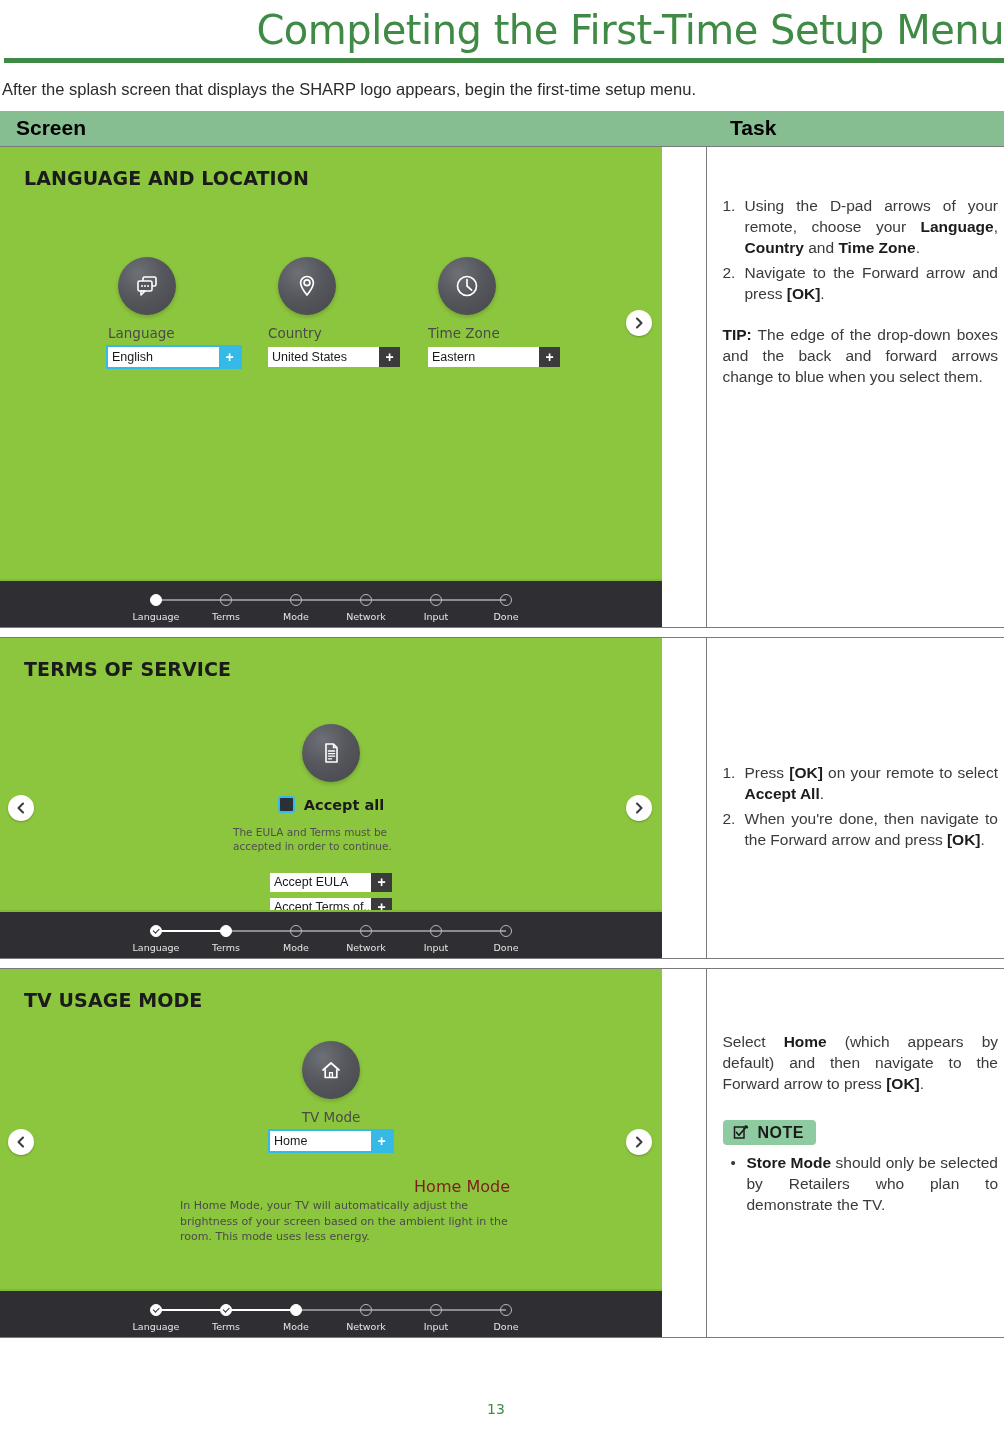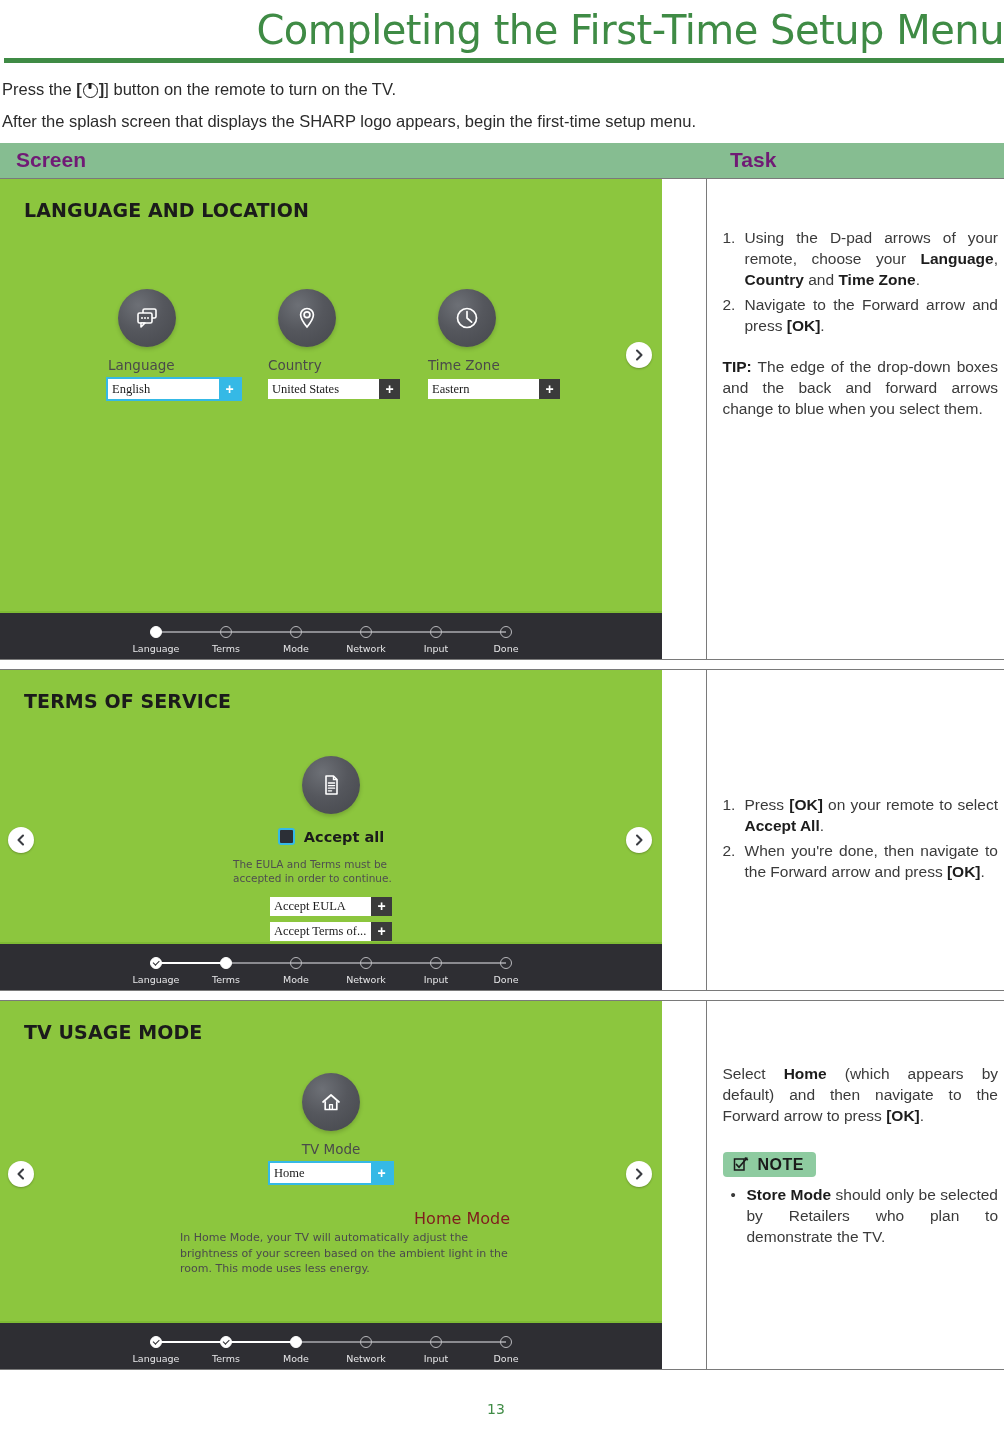--- a/index.html
+++ b/index.html
@@ -63,21 +63,21 @@
     background:#ffffff;
     transform:translateX(-50%);
   }
 
   
   .tbl { width:1004px; border-collapse:collapse; table-layout:fixed; margin-top:4px; }
   .tbl col.c-screen { width:706px; }
   .tbl col.c-task   { width:298px; }
   .hdr-row th {
     background:#86bd91;
-    color:#701a75;
+    color:#000000;
     font-size:21px;
     font-weight:bold;
     text-align:left;
     padding:5px 0 6px 16px;
     border:none;
     font-family:"Liberation Sans", sans-serif;
   }
   .hdr-row th.task-th { padding-left:24px; }
   .body-row > td {
     vertical-align:top;
@@ -135,21 +135,21 @@
     margin-top:6px;
     display:flex;
     height:20px;
     width:132px;
     align-items:stretch;
   }
   .dd .dd-val {
     flex:1;
     background:#ffffff;
     color:#1a1a1a;
-    font-family:Liberation Serif, serif;
+    font-family:Liberation Sans, sans-serif;
     font-size:12.5px;
     line-height:20px;
     padding-left:4px;
     white-space:nowrap;
     overflow:hidden;
   }
   .dd .dd-btn {
     width:21px;
     background:#3b3b3b;
     color:#ffffff;
@@ -254,21 +254,21 @@
   }
   .eula-note {
     margin-top:12px;
     width:196px;
     font-family:"DejaVu Sans", sans-serif;
     font-size:10.5px;
     line-height:14px;
     color:#4f4f4f;
     text-align:left;
   }
-  .eula-dds { margin-top:12px; display:flex; flex-direction:column; gap:6px; }
+  .eula-dds { margin-top:20px; display:flex; flex-direction:column; gap:6px; }
   .eula-dds .dd { width:122px; margin-top:0; height:19px; }
   .eula-dds .dd .dd-val { line-height:19px; }
   .eula-dds .dd .dd-btn { line-height:19px; }
 
   
   .mode-stack {
     position:absolute;
     left:0; right:0; top:72px;
     display:flex; flex-direction:column; align-items:center;
   }
@@ -372,24 +372,20 @@
 </style>
 </head>
 <body>
 
 <div class="page-head">
   <div class="page-title">Completing the First-Time Setup Menu</div>
   <div class="title-rule"></div>
 </div>
 
 <div class="intro">
-  <p>
-    <span>Press the</span>
-    <span class="pwr-wrap"><span>[</span><span class="pwr-icon"></span><span>]</span></span><span>] button on the remote to turn on the TV.</span>
-  </p>
   <p>After the splash screen that displays the SHARP logo appears, begin the first-time setup menu.</p>
 </div>
 
 <table class="tbl">
   <colgroup>
       <col class="c-screen">
       <col class="c-task">
     </colgroup>
   <tbody>
       <tr class="hdr-row">

